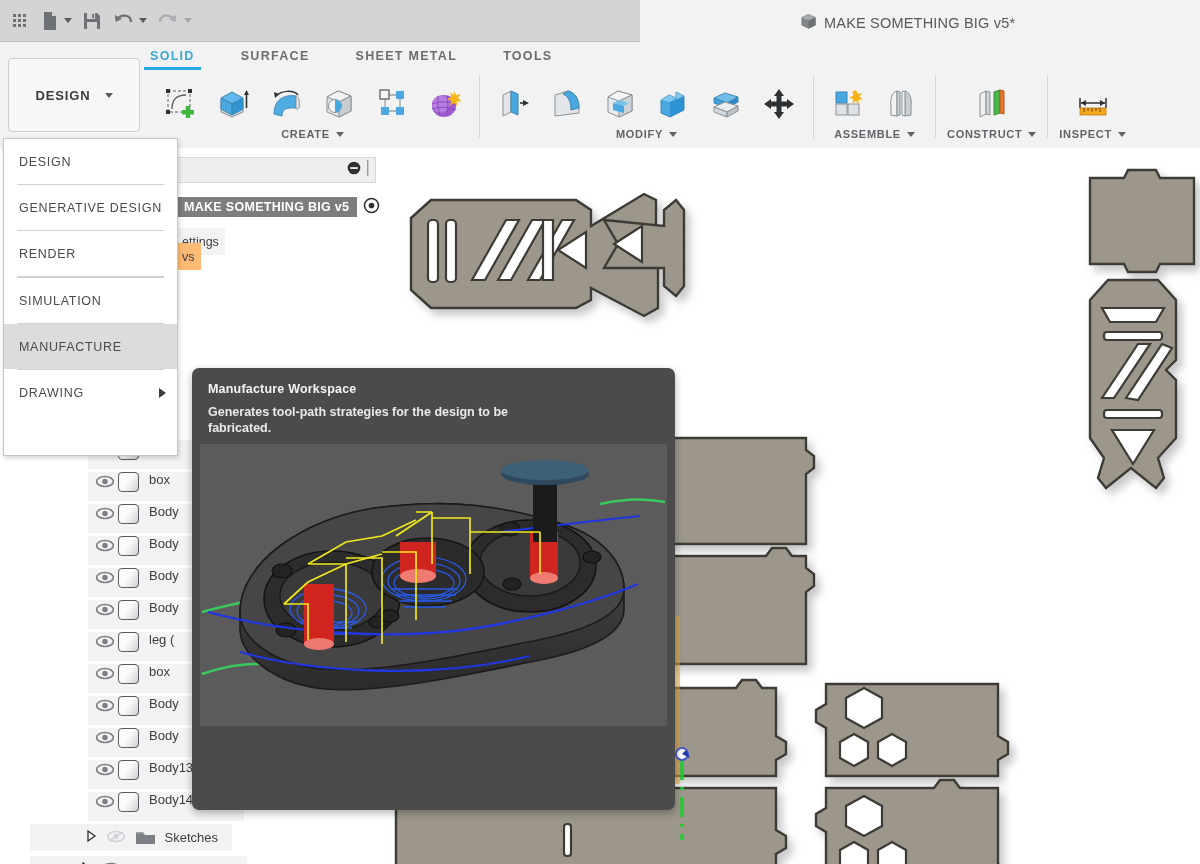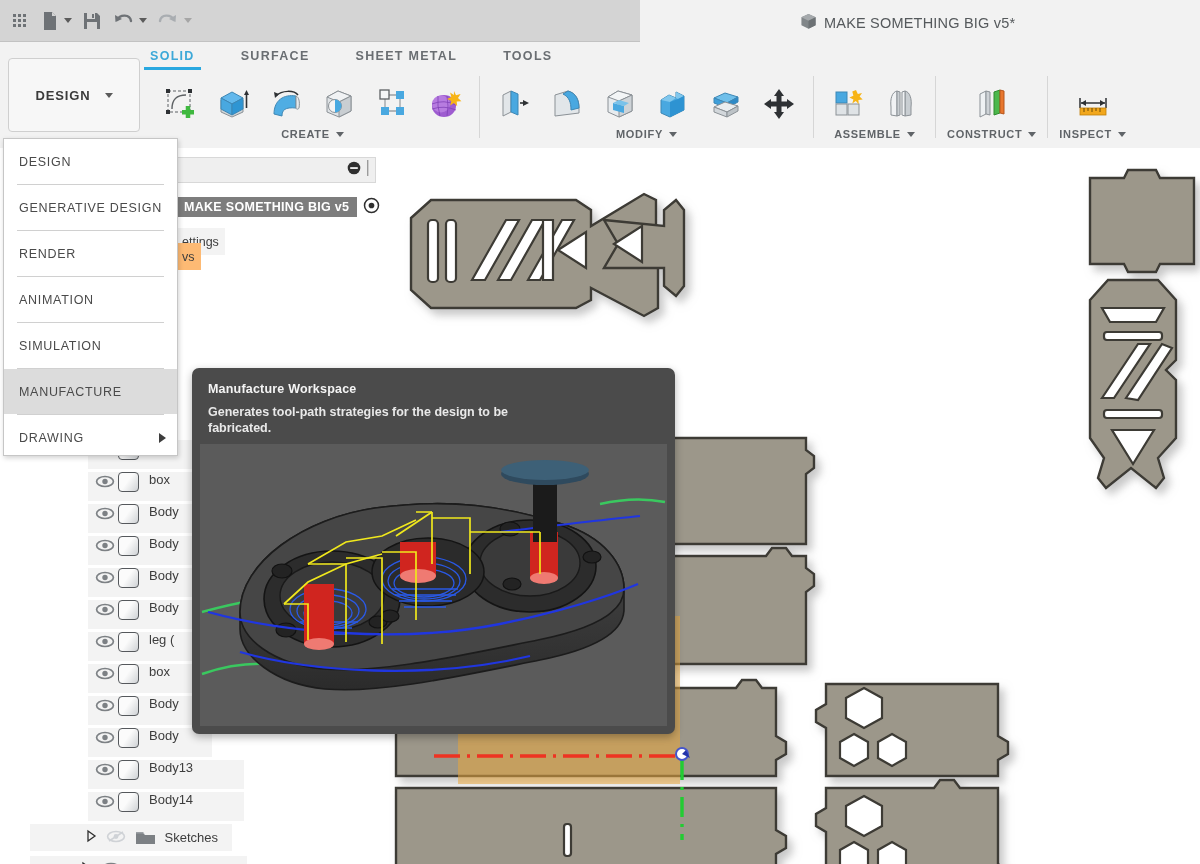--- a/index.html
+++ b/index.html
@@ -106,21 +106,21 @@
     height:45px;display:flex;align-items:center;justify-content:space-between;
     padding:0 11px 0 15px;box-sizing:border-box;cursor:default;
     font-size:12.5px;color:#4a4a4a;letter-spacing:.7px;white-space:nowrap;
   }
   .wsitem.sel{background:#dcdcdc;}
   .wsdiv{height:1px;background:#d0d0d0;margin:0 13px;}
   .arrw{width:0;height:0;border-top:5px solid transparent;border-bottom:5px solid transparent;border-left:7px solid #3d3d3d;}
 
   
   #tooltip{
-    position:absolute;left:192px;top:368px;width:483px;height:366px;
+    position:absolute;left:192px;top:368px;width:483px;height:442px;
     background:#4b4b4b;border-radius:7px;z-index:45;
     box-shadow:0 3px 9px rgba(0,0,0,.3);overflow:hidden;
   }
   #tt-title{position:absolute;left:16px;top:14px;font-size:12.5px;font-weight:bold;color:#f4f4f4;letter-spacing:.2px;}
   #tt-desc{position:absolute;left:16px;top:36px;width:360px;font-size:12.5px;font-weight:bold;color:#e9e9e9;line-height:16px;}
   #tt-img{position:absolute;left:8px;top:76px;width:467px;height:282px;}
 
   
   #viewport{position:absolute;left:386px;top:148px;width:814px;height:716px;background:#ffffff;overflow:hidden;}
   #viewport svg{display:block;}
@@ -663,23 +663,20 @@
   </div>
   <div class="wsdiv"></div>
   <div class="wsitem">
     <span>GENERATIVE DESIGN</span>
   </div>
   <div class="wsdiv"></div>
   <div class="wsitem">
     <span>RENDER</span>
   </div>
   <div class="wsdiv"></div>
-  <div class="wsitem">
-    <span>ANIMATION</span>
-  </div>
   <div class="wsdiv"></div>
   <div class="wsitem">
     <span>SIMULATION</span>
   </div>
   <div class="wsdiv"></div>
   <div class="wsitem sel">
     <span>MANUFACTURE</span>
   </div>
   <div class="wsdiv"></div>
   <div class="wsitem">

